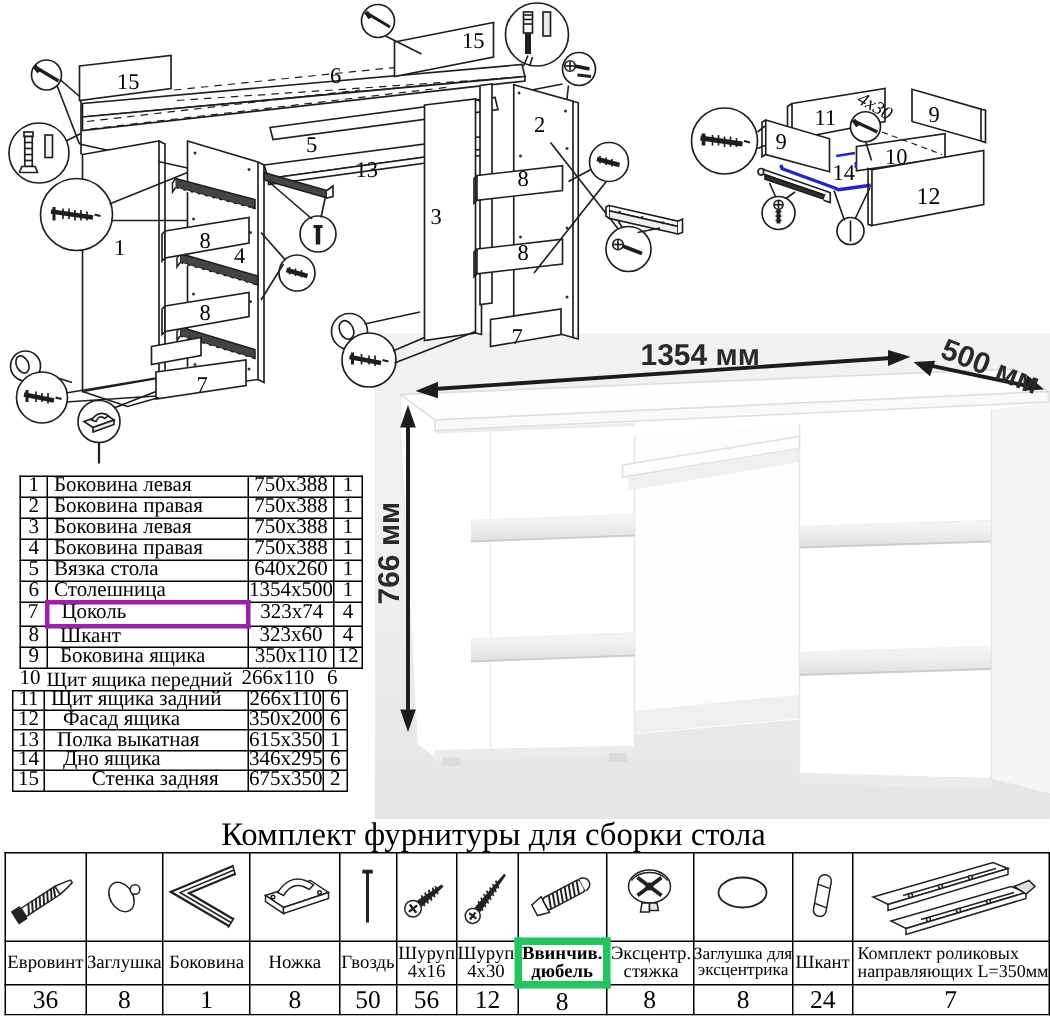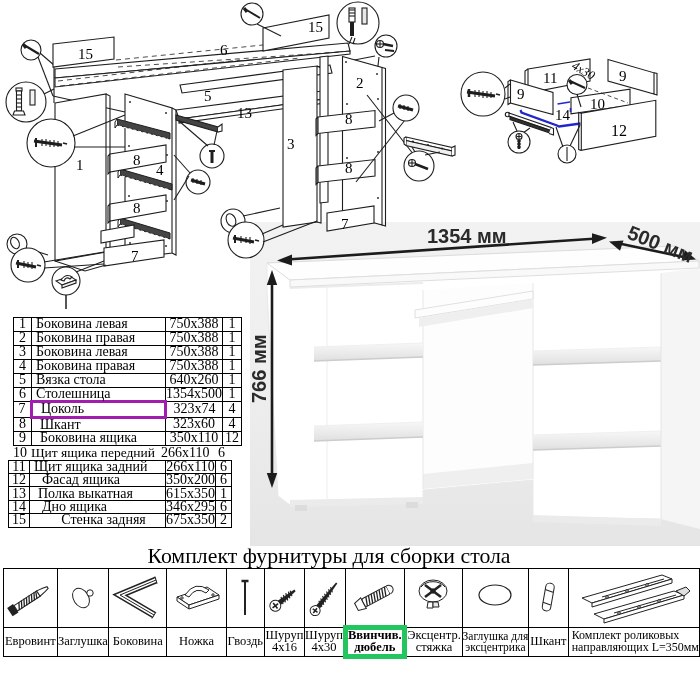--- a/index.html
+++ b/index.html
@@ -793,14 +793,28 @@
 <td style="border:1px solid #000;">Ножка</td>
 <td style="border:1px solid #000;">Гвоздь</td>
 <td style="border:1px solid #000;">Шуруп<br>4х16</td>
 <td style="border:1px solid #000;">Шуруп<br>4х30</td>
 <td style="border:5px solid #22c55e;font-weight:bold;">Ввинчив.<br>дюбель</td>
 <td style="border:1px solid #000;">Эксцентр.<br>стяжка</td>
 <td style="border:1px solid #000;font-size:11.5px;white-space:nowrap;">Заглушка для<br>эксцентрика</td>
 <td style="border:1px solid #000;">Шкант</td>
 <td style="border:1px solid #000;text-align:left;padding-left:3px;font-size:12px;white-space:nowrap;">Комплект роликовых<br>направляющих L=350мм</td>
 </tr>
+<tr style="height:20px;font-size:17px;line-height:0.9;">
+<td style="border:1px solid #000;">36</td>
+<td style="border:1px solid #000;">8</td>
+<td style="border:1px solid #000;">1</td>
+<td style="border:1px solid #000;">8</td>
+<td style="border:1px solid #000;">50</td>
+<td style="border:1px solid #000;">56</td>
+<td style="border:1px solid #000;">12</td>
+<td style="border:1px solid #000;">8</td>
+<td style="border:1px solid #000;">8</td>
+<td style="border:1px solid #000;">8</td>
+<td style="border:1px solid #000;">24</td>
+<td style="border:1px solid #000;">7</td>
+</tr>
 </tbody>
   </table>
 
 </body></html>

